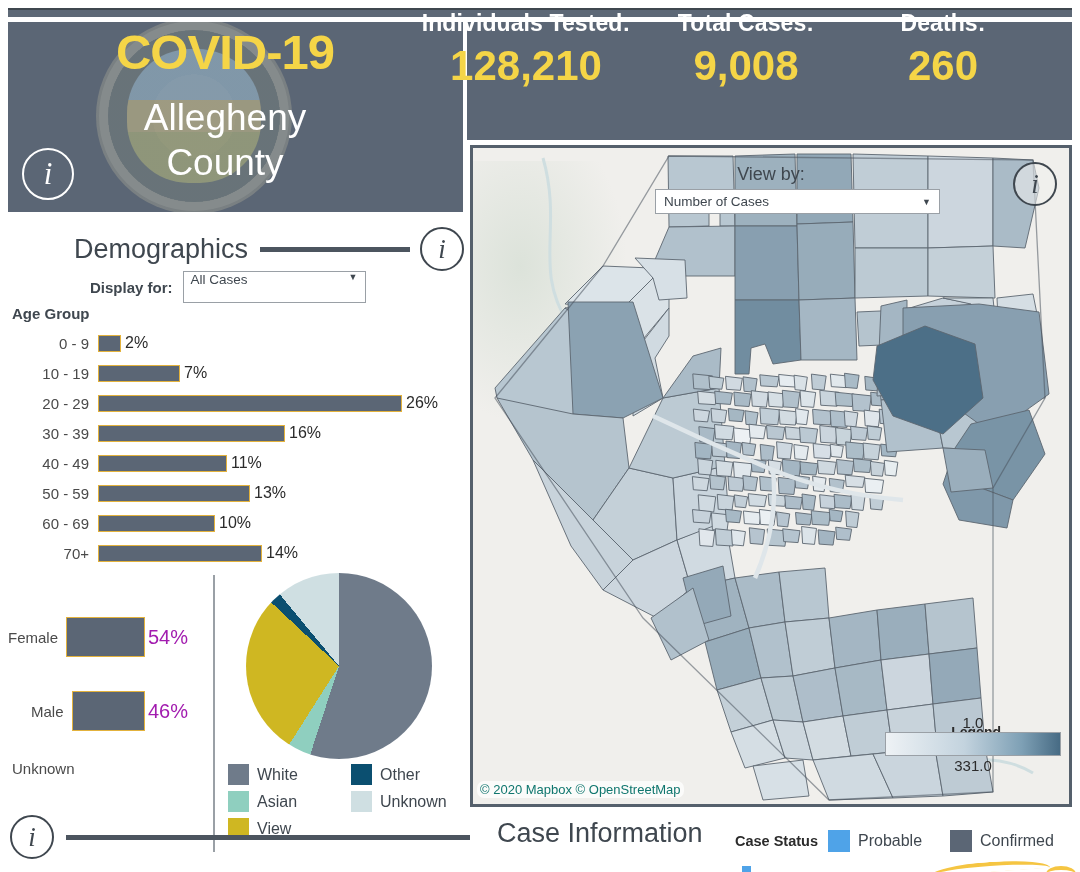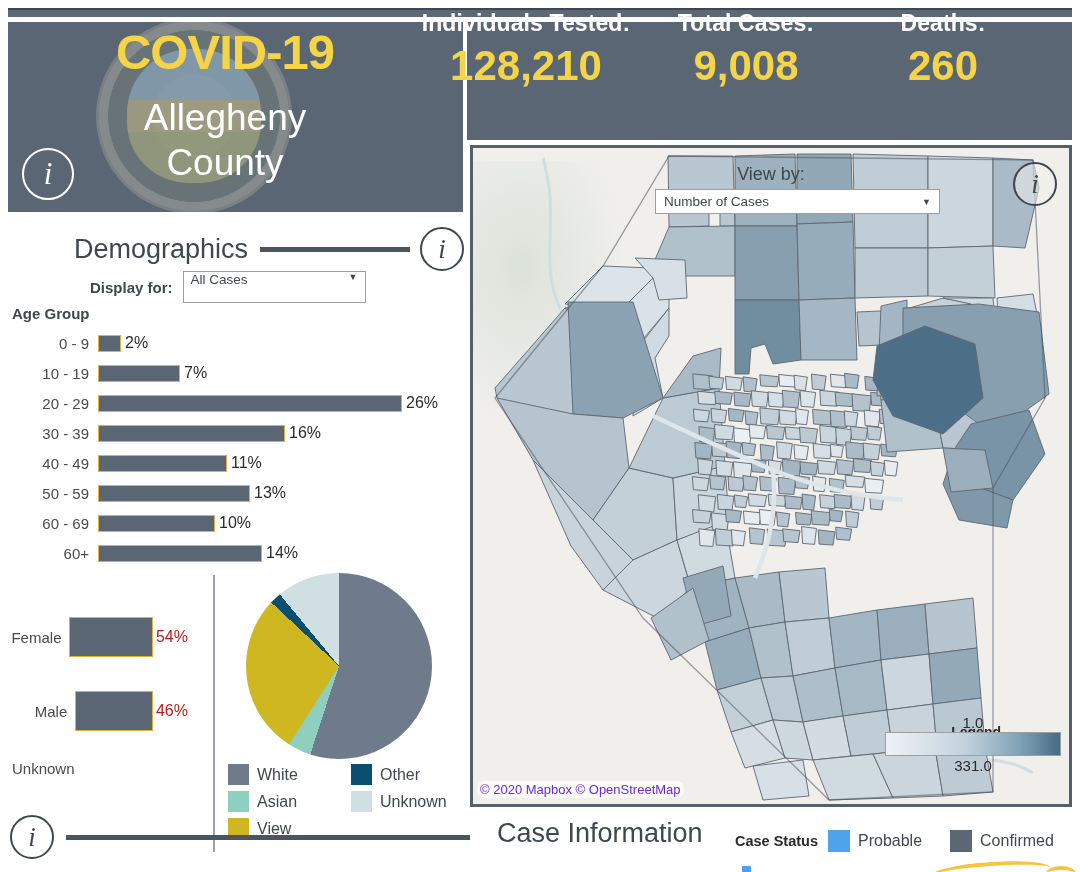--- a/index.html
+++ b/index.html
@@ -105,21 +105,21 @@
     height: 17px; background:#5b6675; border: 1px solid #e3b23c;
   }
   .bar-val { font-size: 16px; color:#2b2b2b; margin-left: 4px; }
 
   .sep-line { position:absolute; left: 213px; top: 575px; width: 2px; height: 277px; background:#9aa0a6; }
 
   .gender-chart { position: absolute; left: 0; top: 600px; width: 188px; }
   .grow { display:flex; align-items:center; height: 74px; }
   .gcat { width: 88px; text-align: right; padding-right: 8px; font-size: 15px; color:#4a4a4a; }
   .gbar { height: 40px; background:#5b6675; border: 1px solid #e3b23c; }
-  .gval { font-size: 16px; color:#b91c1c; margin-left: 3px; }
+  .gval { font-size: 20px; color:#a21caf; margin-left: 3px; }
   .unknown-lbl { position:absolute; left: 12px; top: 760px; font-size: 15px; color:#4a4a4a; }
 
   .pie-wrap { position: absolute; left: 246px; top: 573px; width: 200px; height: 188px; }
   .pie { width: 186px; height: 186px; border-radius: 50%; }
 
   .race-legend {
     position: absolute; left: 228px; top: 764px; width: 240px;
     display: grid; grid-template-columns: 1fr 1fr; column-gap: 6px; row-gap: 6px;
   }
   .lg-item { display:flex; align-items:center; gap: 8px; font-size: 16px; color:#3f474f; }
@@ -156,21 +156,21 @@
   }
   .legend-bar-row {
     position:absolute; right: 8px; bottom: 30px; display:flex; align-items:center; gap:1px; z-index:6;flex-direction:column;
   }
   .legend-min, .legend-max { font-size: 15px; color:#2b2b2b; }
   .legend-gradient {
     width: 176px; height: 24px; border: 1px solid #9aa0a6;
     background: linear-gradient(to right, #eef2f5, #c3d3de 45%, #7ea0b5 78%, #476b84);
   }
   .attribution {
-    position:absolute; left: 4px; bottom: 6px; font-size: 13px; color:#6d28d9;
+    position:absolute; left: 4px; bottom: 6px; font-size: 13px; color:#0f766e;
     background: rgba(255,255,255,.72); padding: 1px 3px; z-index: 6; border-radius: 7px;
   }
 
   
   .footer-rule-wrap {
     position:absolute; left: 10px; top: 812px; width: 460px; height: 50px;
     display:flex; align-items:center;
   }
   .foot-rule { flex:1; height: 5px; background:#4c555f; margin-left: 12px; }
   .case-info-title {
@@ -280,21 +280,21 @@
         </div>
       </div>
       <div class="bar-row">
         <div class="bar-cat">60 - 69</div>
         <div class="bar-wrap">
           <div class="bar" style="width: 117px;"></div>
           <span class="bar-val">10%</span>
         </div>
       </div>
       <div class="bar-row">
-        <div class="bar-cat">60+</div>
+        <div class="bar-cat">70+</div>
         <div class="bar-wrap">
           <div class="bar" style="width: 164px;"></div>
           <span class="bar-val">14%</span>
         </div>
       </div>
     </div>
 
   <div class="sep-line"></div>
 
   <div class="gender-chart" id="gender-chart">

